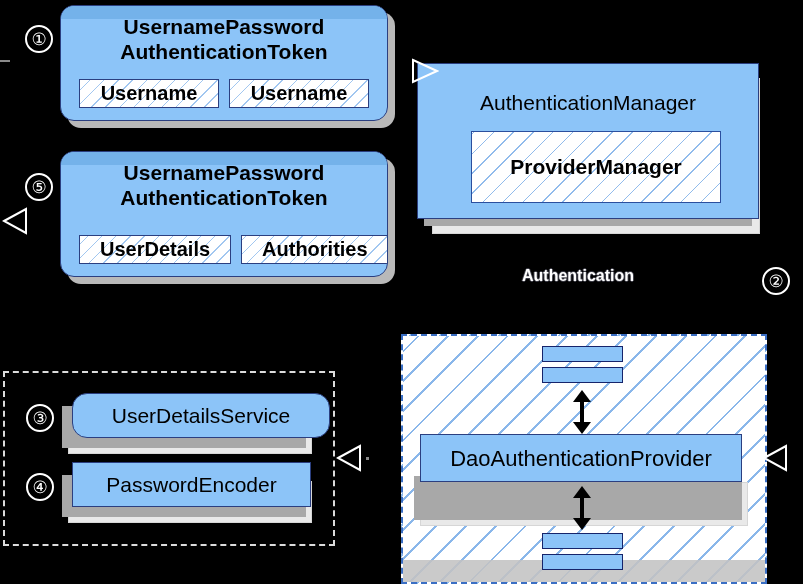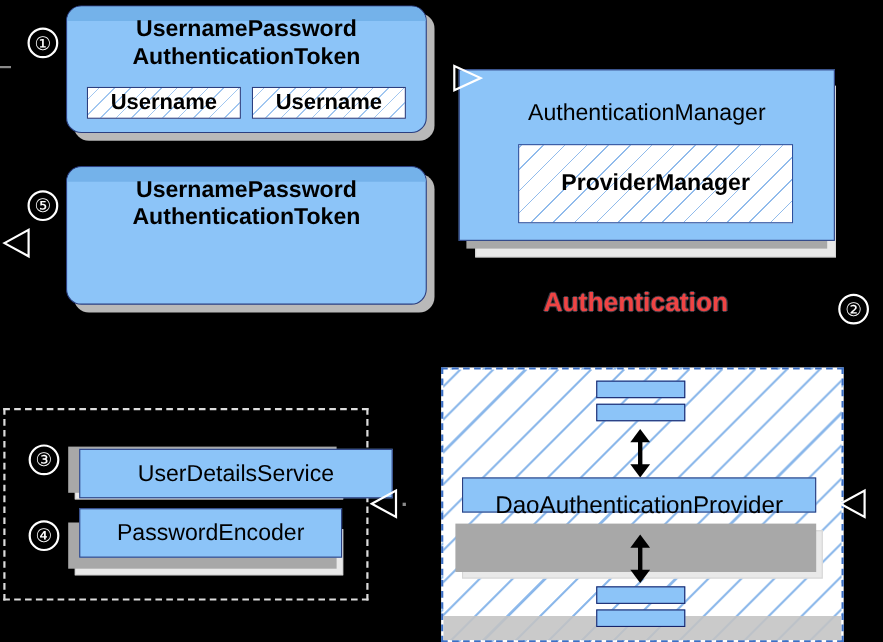--- a/index.html
+++ b/index.html
@@ -200,23 +200,23 @@
   .v-arrow .head-dn { bottom: 0; border-top: 12px solid #000000; }
 
   
   .tri { position: absolute; }
   .tri svg { display: block; }
 
   
   .free-label {
     position: absolute;
     text-align: center;
-    color: #ef4444;
+    color: #ffffff;
     font-weight: bold;
-    font-size: 24px;
+    font-size: 16px;
     line-height: 26px;
     text-shadow:
        1px 0 0 #3a3a44, -1px 0 0 #3a3a44,
        0 1px 0 #3a3a44, 0 -1px 0 #3a3a44;
   }
 
   
   .stub { position: absolute; background: #8a8a8a; }
 </style>
 </head>
@@ -241,20 +241,24 @@
 
   <div class="step-circle" style="left:25px; top:173px;">⑤</div>
 
   <div class="token-shadow" style="left:67px; top:158px; width:328px; height:126px;"></div>
   <div class="token" style="left:60px; top:151px; width:328px; height:126px;">
     <div class="token-band"></div>
     <div class="token-title">
       <div>UsernamePassword</div>
       <div>AuthenticationToken</div>
     </div>
+    <div class="token-slots">
+      <div class="slot">UserDetails</div>
+      <div class="slot">Authorities</div>
+    </div>
   </div>
 
   <div class="tri" style="left:2px; top:206px;">
     <svg width="26" height="30" viewBox="0 0 26 30">
       <polygon points="2,15 24,3 24,27" fill="none" stroke="#ffffff" stroke-width="2"></polygon>
     </svg>
   </div>
   <div class="stub" style="left:0px; top:60px; width:10px; height:2px;"></div>
 
   <div class="stack-shadow-2" style="left:432px; top:78px; width:328px; height:156px;"></div>
@@ -283,21 +287,21 @@
   <div class="mini-bar" style="left:542px; top:367px; width:81px; height:16px;"></div>
 
   <div class="v-arrow" style="left:568px; top:390px; width:28px; height:44px;">
     <div class="head-up"></div>
     <div class="shaft"></div>
     <div class="head-dn"></div>
   </div>
 
   <div class="stack-shadow-2" style="left:420px; top:482px; width:328px; height:44px;"></div>
   <div class="stack-shadow-1" style="left:414px; top:476px; width:328px; height:44px;"></div>
-  <div class="rect-node" style="left:420px; top:434px; width:322px; height:32px;">
+  <div class="rect-node" style="left:420px; top:434px; width:322px; height:48px;">
     <div class="rect-title" style="top:12px; font-size:22px;">DaoAuthenticationProvider</div>
   </div>
 
   <div class="v-arrow" style="left:568px; top:486px; width:28px; height:44px;">
     <div class="head-up"></div>
     <div class="shaft"></div>
     <div class="head-dn"></div>
   </div>
 
   <div class="mini-bar" style="left:542px; top:533px; width:81px; height:16px;"></div>
@@ -307,21 +311,21 @@
     <svg width="26" height="30" viewBox="0 0 26 30">
       <polygon points="2,15 24,3 24,27" fill="none" stroke="#ffffff" stroke-width="2"></polygon>
     </svg>
   </div>
 
   <div class="dashed-black" style="left:3px; top:371px; width:332px; height:175px;"></div>
 
   <div class="step-circle" style="left:26px; top:404px;">③</div>
   <div class="stack-shadow-2" style="left:68px; top:412px; width:244px; height:42px;"></div>
   <div class="stack-shadow-1" style="left:62px; top:406px; width:244px; height:42px;"></div>
-  <div class="rect-node" style="left:72px; top:408px; width:285px; height:45px;">
+  <div class="rect-node" style="left:72px; top:393px; width:258px; height:45px;border-radius:15px;">
     <div class="rect-title" style="top:10px;">UserDetailsService</div>
   </div>
 
   <div class="step-circle" style="left:26px; top:473px;">④</div>
   <div class="stack-shadow-2" style="left:68px; top:481px; width:244px; height:42px;"></div>
   <div class="stack-shadow-1" style="left:62px; top:475px; width:244px; height:42px;"></div>
   <div class="rect-node" style="left:72px; top:462px; width:239px; height:45px;padding-left:12px;">
     <div class="rect-title" style="top:10px;">PasswordEncoder</div>
   </div>
 

